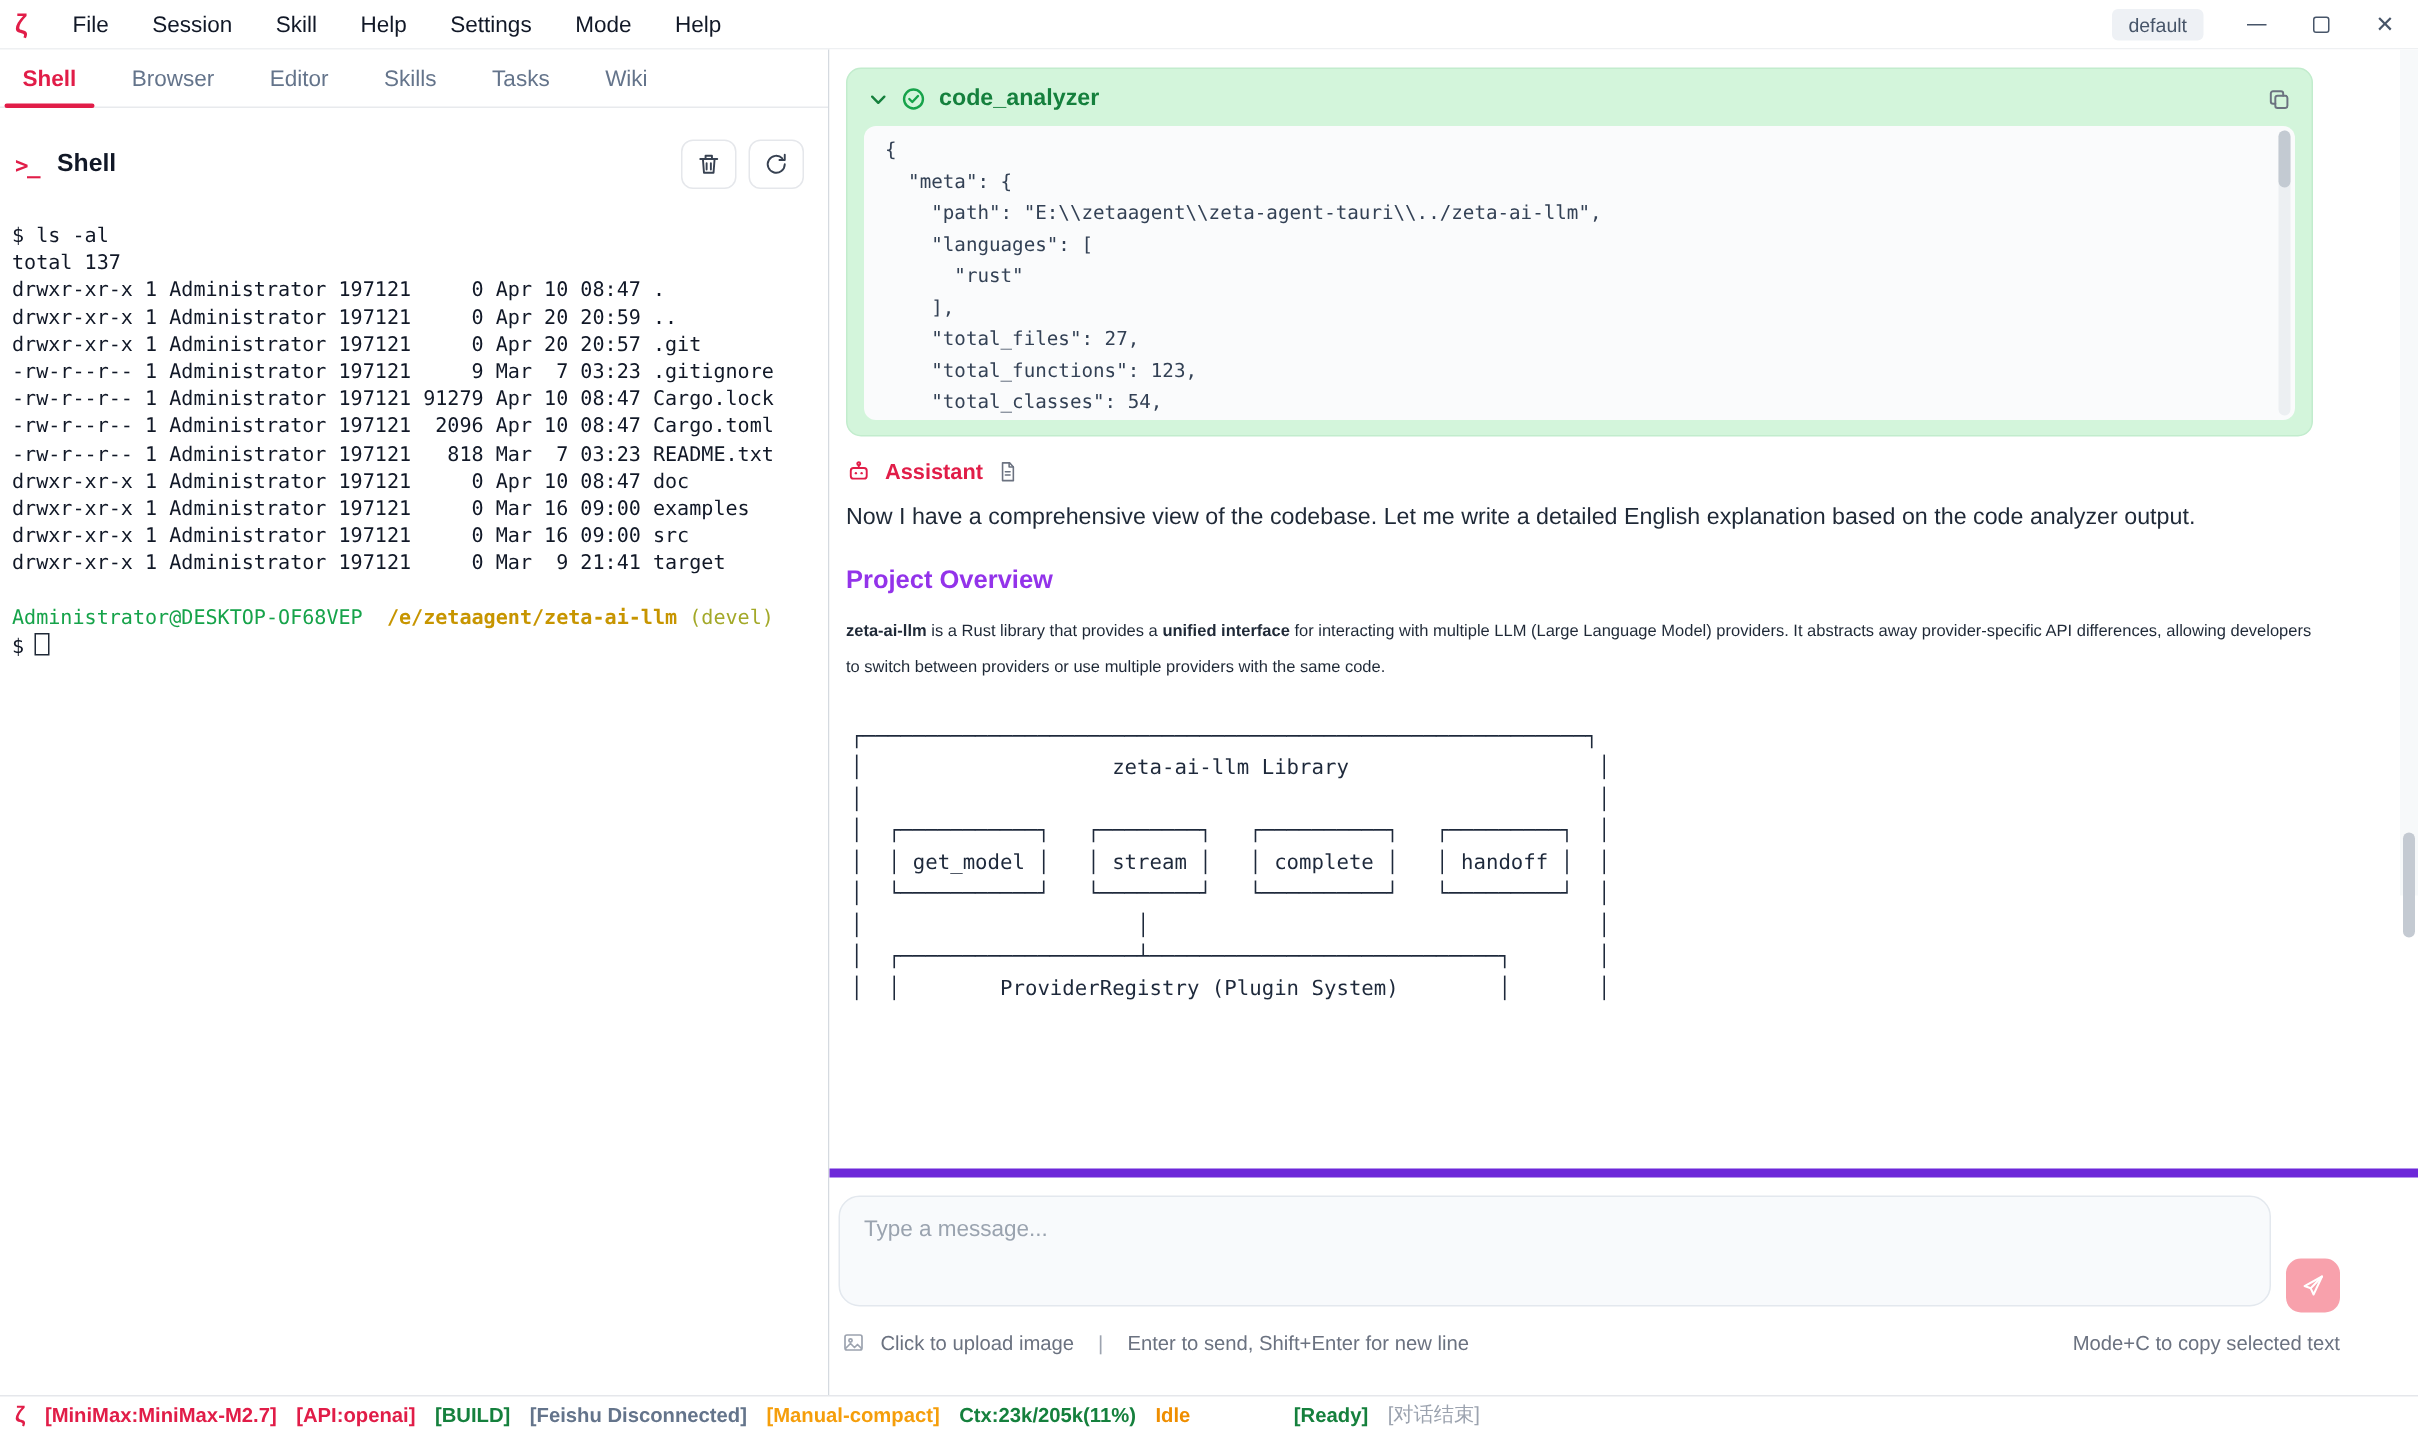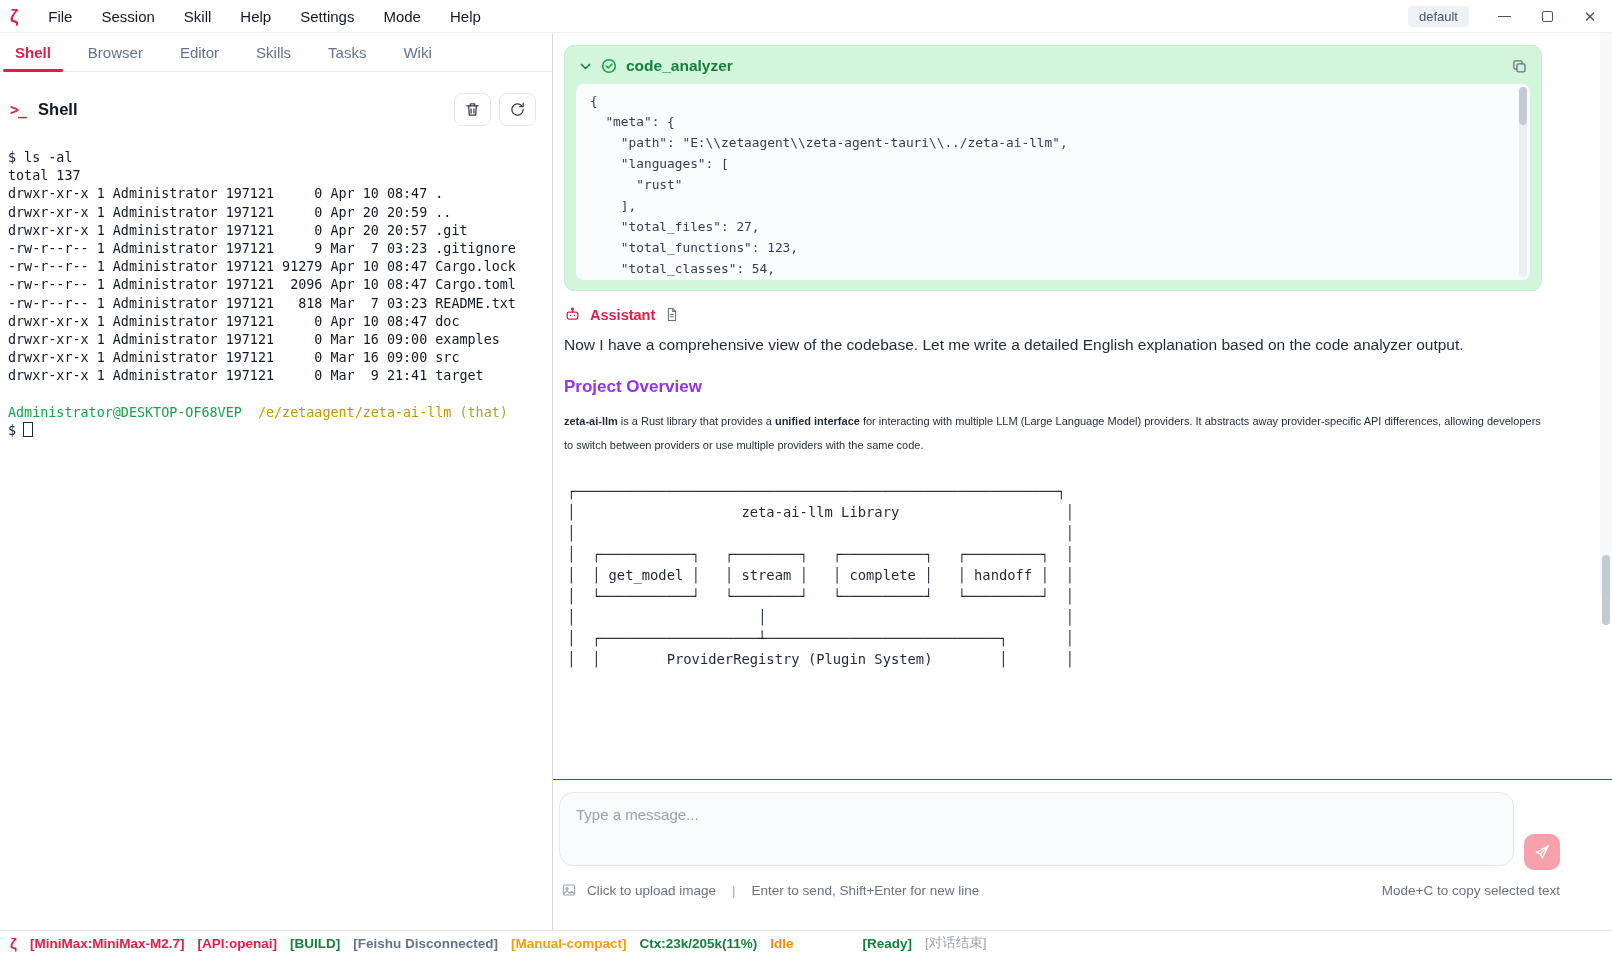--- a/index.html
+++ b/index.html
@@ -38,21 +38,21 @@
   .shell-title { font-size:16.5px; font-weight:700; color:#111827; margin-left:12px; }
   .shell-actions { margin-left:auto; display:flex; gap:8px; }
   .icon-btn { width:37px; height:33px; border:1px solid #e5e7eb; border-radius:8px;
               background:#fff; display:flex; align-items:center; justify-content:center; cursor:pointer; }
   .terminal { flex:1; padding:9px 0 0 8px; overflow:hidden;
               font-family:"DejaVu Sans Mono", monospace; font-size:13.4px;
               line-height:18.2px; color:#111827; }
   .terminal pre { font:inherit; white-space:pre; }
   .prompt-line { margin-top:18px; white-space:pre; }
   .p-user { color:#16a34a; }
-  .p-path { color:#c79500; }
+  .p-path { color:#c79500;font-weight:bold; }
   .p-branch { color:#a3a929; }
   .cursor-box { display:inline-block; width:10px; height:15px; border:1.5px solid #1f2937;
                 vertical-align:-2px; margin-left:7px; }
 
   
   .right-panel { flex:1; position:relative; display:flex; flex-direction:column; background:#fff; }
   .chat-scroll { height:742px; overflow:hidden; padding:12px 22px 0 11px; position:relative; }
   .scroll-gutter { position:absolute; top:0; right:0; bottom:155px; width:12px; background:#f7f9fa; }
   .chat-thumb { position:absolute; right:2px; top:522px; width:8px; height:70px;
                 background:#c4cad2; border-radius:4px; }
@@ -74,21 +74,21 @@
   .assistant-row { margin-top:15px; display:flex; align-items:center; gap:9px; }
   .assistant-label { color:#e11d48; font-weight:700; font-size:14.5px; }
   .msg-text { margin-top:10px; font-size:15.5px; line-height:24px; color:#1f2937; max-width:975px; }
   .msg-h2 { margin-top:24px; font-size:19px; font-weight:700; color:#d6336c; }
   .msg-h3 { margin-top:20px; font-size:17px; font-weight:700; color:#9333ea; }
   .msg-p  { margin-top:13px; font-size:11px; line-height:23.5px; color:#1f2937; max-width:978px; }
   .diagram { margin-top:24px; margin-left:3px; font-family:"DejaVu Sans Mono", monospace;
              font-size:13.8px; line-height:21px; color:#1e293b; white-space:pre; }
 
   
-  .composer { height:155px; border-top:1px solid #6d28d9; position:relative; padding:12px 0 0 6px;margin-top:27px; }
+  .composer { height:155px; border-top:6px solid #6d28d9; position:relative; padding:12px 0 0 6px;margin-top:27px; }
   .input-box { width:955px; height:74px; background:#f8fafc; border:1px solid #e3e8ee;
                border-radius:14px; }
   .input-box textarea { width:100%; height:100%; background:transparent; border:none; outline:none;
                resize:none; padding:13px 16px; font-family:"Liberation Sans", sans-serif;
                font-size:15px; color:#111827; }
   .input-box textarea::placeholder { color:#9aa3af; }
   .send-btn { position:absolute; top:54px; left:971px; width:36px; height:36px;
               background:#f8a1ac; border:none; border-radius:10px; cursor:pointer;
               display:flex; align-items:center; justify-content:center; }
   .hint-row { display:flex; align-items:center; margin-top:16px; padding:0 52px 0 2px;
@@ -177,21 +177,21 @@
 drwxr-xr-x 1 Administrator 197121     0 Apr 20 20:59 ..
 drwxr-xr-x 1 Administrator 197121     0 Apr 20 20:57 .git
 -rw-r--r-- 1 Administrator 197121     9 Mar  7 03:23 .gitignore
 -rw-r--r-- 1 Administrator 197121 91279 Apr 10 08:47 Cargo.lock
 -rw-r--r-- 1 Administrator 197121  2096 Apr 10 08:47 Cargo.toml
 -rw-r--r-- 1 Administrator 197121   818 Mar  7 03:23 README.txt
 drwxr-xr-x 1 Administrator 197121     0 Apr 10 08:47 doc
 drwxr-xr-x 1 Administrator 197121     0 Mar 16 09:00 examples
 drwxr-xr-x 1 Administrator 197121     0 Mar 16 09:00 src
 drwxr-xr-x 1 Administrator 197121     0 Mar  9 21:41 target</pre>
-      <div class="prompt-line"><span class="p-user">Administrator@DESKTOP-OF68VEP</span>  <span class="p-path">/e/zetaagent/zeta-ai-llm</span> <span class="p-branch">(that)</span></div>
+      <div class="prompt-line"><span class="p-user">Administrator@DESKTOP-OF68VEP</span>  <span class="p-path">/e/zetaagent/zeta-ai-llm</span> <span class="p-branch">(devel)</span></div>
       <div class="prompt-line" style="margin-top:0"><span>$</span><span class="cursor-box"></span></div>
     </div>
   </section>
 
   <section class="right-panel">
     <div class="chat-scroll">
 
       <div class="tool-card">
         <div class="tool-header">
           <svg width="13" height="13" viewBox="0 0 16 16" fill="none" stroke="#15803d" stroke-width="2" stroke-linecap="round" stroke-linejoin="round">

